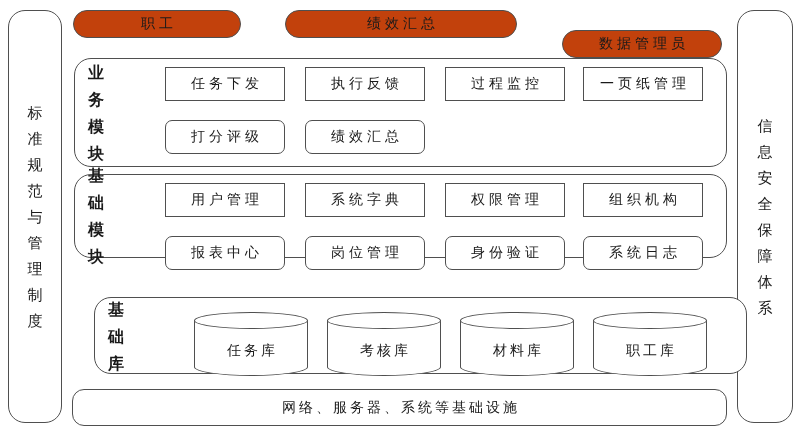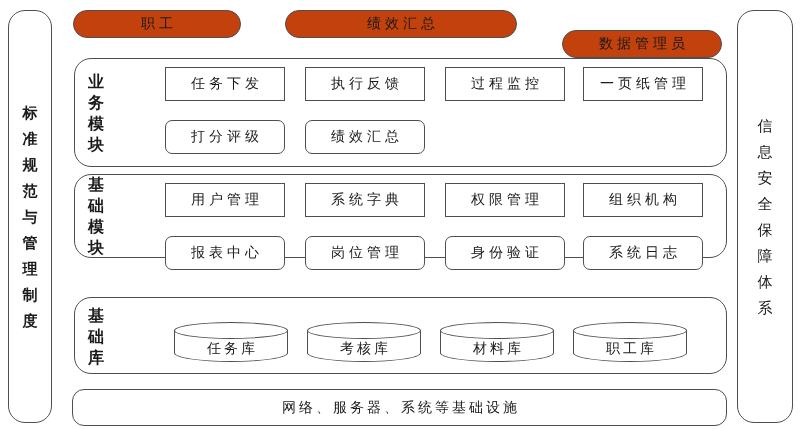--- a/index.html
+++ b/index.html
@@ -9,21 +9,21 @@
     overflow:hidden;
   }
   .canvas * { box-sizing:border-box; }
 
   
   .pillar {
     position:absolute; top:10px; height:413px;
     border:1.5px solid #4f4f4f; border-radius:17px; background:#fff;
     display:flex; align-items:center; justify-content:center;
   }
-  .pillar.left  { left:8px;   width:44px;font-weight:bold; }
+  .pillar.left  { left:8px;   width:54px; }
   .pillar.right { left:737px; width:56px; }
   .vtext {
     display:block; width:16px; font-size:15px; line-height:26px;
     text-align:center; word-break:break-all;
   }
 
   
   .actor {
     position:absolute; top:10px; height:28px;
     border:1.5px solid #4f4f4f; border-radius:14px; background:#c2410c;
@@ -34,40 +34,40 @@
   .actor.a2 { left:285px; width:232px; }
   .actor.a3 { left:562px; width:160px;margin-top:20px; }
 
   
   .section {
     position:absolute; left:74px; width:653px;
     border:1.5px solid #4f4f4f; border-radius:17px; background:#fff;
   }
   .s1 { top:58px;  height:109px; }
   .s2 { top:174px; height:84px; }
-  .s3 { top:297px; height:77px;  }
+  .s3 { top:297px; height:77px;margin-left:20px;  }
 
   .sec-title {
     position:absolute; left:12px; top:50%; transform:translateY(-50%);
-    width:18px; font-size:16px; font-weight:bold; line-height:21px;
+    width:18px; font-size:16px; font-weight:bold; line-height:27px;
     text-align:center; word-break:break-all;
   }
 
   
   .box {
     position:absolute; width:120px; height:34px;
     border:1px solid #4f4f4f; background:#fff;
     display:flex; align-items:center; justify-content:center;
     font-size:14px; letter-spacing:4px; text-indent:4px;
   }
   .r1 { top:8px;align-items:center; } .r2 { top:61px;border-radius:7px; }
   .c1 { left:90px; } .c2 { left:230px; } .c3 { left:370px; } .c4 { left:508px; }
 
   
-  .cyl { position:absolute; top:24px; width:114px; height:40px; }
+  .cyl { position:absolute; top:14px; width:114px; height:64px; }
   .d1 { left:99px; } .d2 { left:232px; } .d3 { left:365px; } .d4 { left:498px; }
   .cyl-body {
     position:absolute; left:0; right:0; top:8px; bottom:0;
     border:1px solid #4f4f4f; border-top:none; background:#fff;
     border-radius:0 0 50% 50% / 0 0 9px 9px; z-index:1;
   }
   .cyl-top {
     position:absolute; left:0; right:0; top:0; height:17px;
     border:1px solid #4f4f4f; border-radius:50%; background:#fff; z-index:2;
   }

